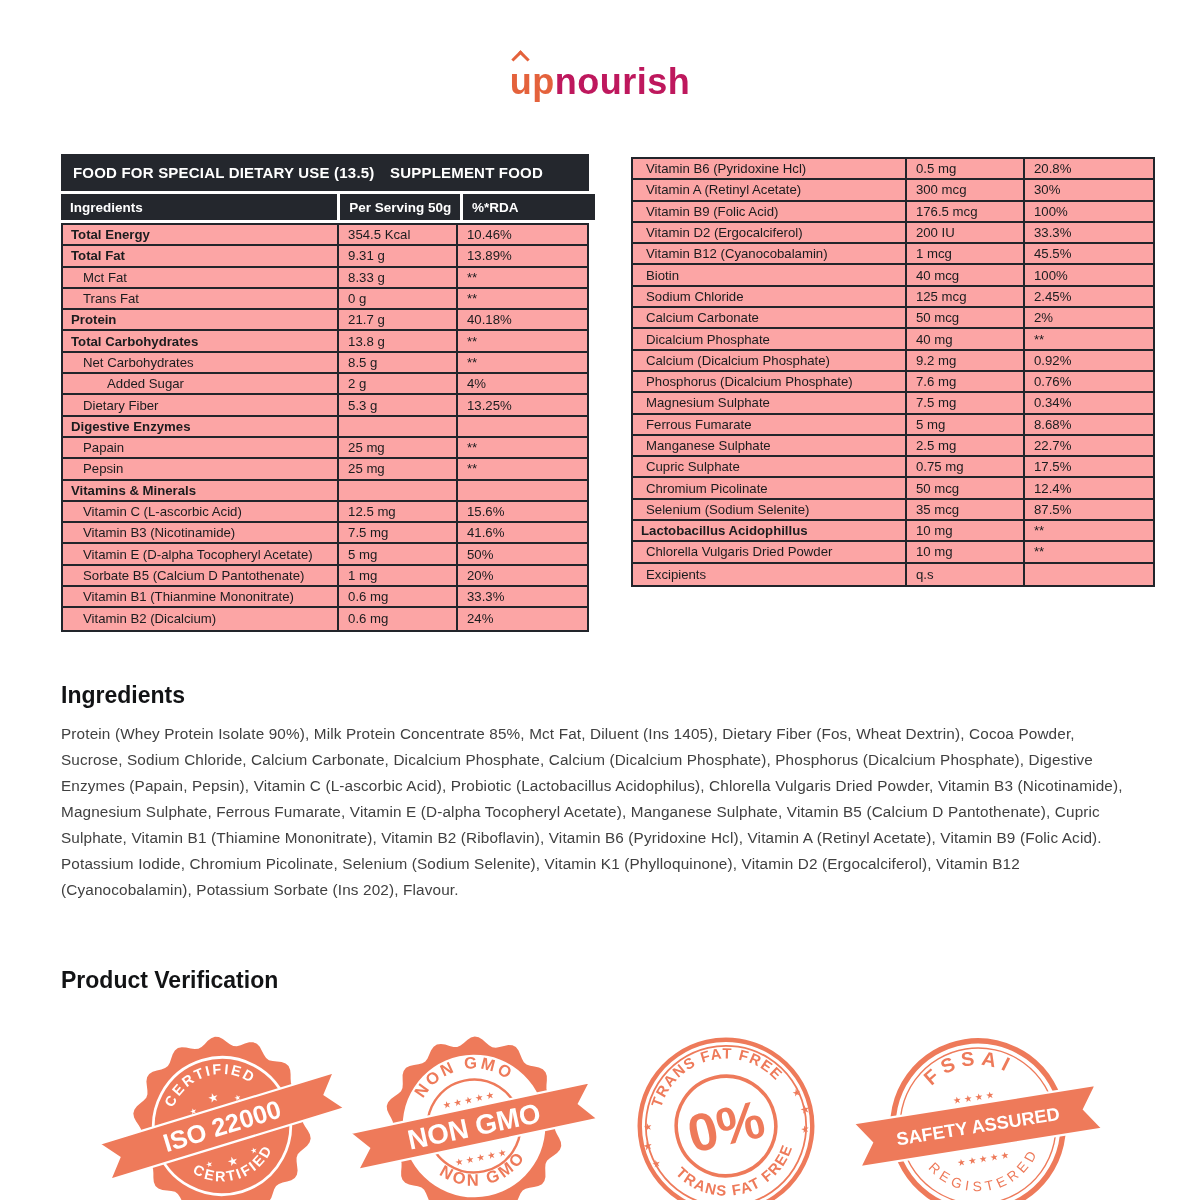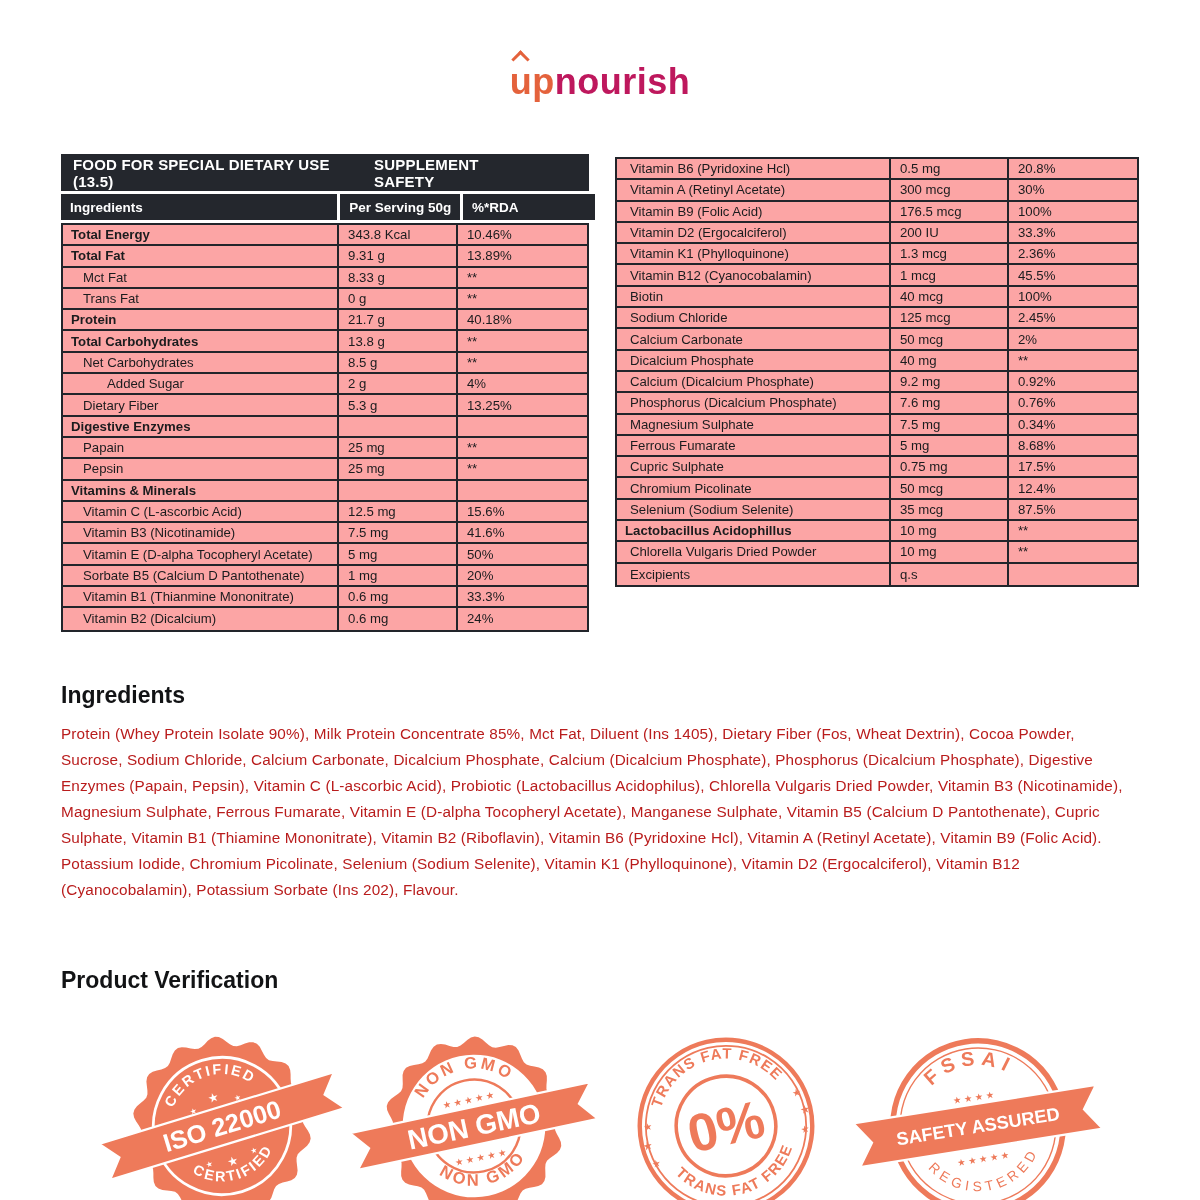--- a/index.html
+++ b/index.html
@@ -8,21 +8,21 @@
 
   
   .logo{display:flex;justify-content:center;align-items:flex-end;padding-top:48px;height:52px;}
   .logo .word{font-size:36px;font-weight:bold;letter-spacing:.5px;line-height:1;}
   .logo-up{position:relative;color:#e4623c;}
   .logo-up .caret{position:absolute;top:-11px;left:4px;width:10px;height:10px;
     border-top:3.5px solid #e4623c;border-left:3.5px solid #e4623c;transform:rotate(45deg);}
   .logo-rest{color:#be185d;}
 
   
-  .tables{display:flex;gap:26px;margin:54px 35px 0 61px;align-items:flex-start;}
+  .tables{display:flex;gap:42px;margin:54px 35px 0 61px;align-items:flex-start;}
   .facts-table{flex:1;}
   .facts-table.left{max-width:528px;}
   .facts-table.right{max-width:524px;}
   .t-title{background:#24272d;border:2px solid #24272d;height:33px;display:flex;align-items:center;
     color:#fff;font-weight:bold;font-size:15px;padding:0 0 0 10px;letter-spacing:.2px;}
   .t-title .tr{margin-left:auto;padding-right:44px;}
   .t-head{display:grid;grid-template-columns:52.3% 22.7% 25%;column-gap:3px;margin-top:3px;height:26px;}
   .t-head>span{background:#24272d;color:#fff;font-weight:bold;font-size:13.5px;display:flex;
     align-items:center;padding-left:9px;}
   .t-body{border:2px solid #22252b;margin-top:3px;background:#fca5a5;}
@@ -35,21 +35,21 @@
   .t-row.ind1 .c-name{padding-left:20px;}
   .t-row.ind2 .c-name{padding-left:44px;}
   .t-row.bold .c-name{font-weight:bold;border-radius:6px;}
   .t-row.italic .c-name{}
   .right .t-row.ind1 .c-name{padding-left:13px;}
   .right .t-row.ind0 .c-name{padding-left:8px;}
 
   
   .ingredients{margin:50px 61px 0 61px;}
   .sec-heading{font-size:23px;font-weight:bold;color:#121315;margin:0 0 12px 0;}
-  .ingredients p{margin:0;font-size:15.3px;line-height:26px;letter-spacing:.15px;color:#b91c1c;}
+  .ingredients p{margin:0;font-size:15.3px;line-height:26px;letter-spacing:.15px;color:#404040;}
 
   
   .verification{margin:64px 61px 0 61px;}
   .stamps{display:flex;justify-content:center;gap:64px;margin-top:38px;}
   .stamp{width:188px;height:188px;overflow:visible;}
   .stamp text{font-family:"Liberation Sans",sans-serif;}
   .arc{font-weight:bold;}
 </style>
 </head>
 <body>
@@ -58,31 +58,31 @@
 
   <div class="logo">
     <span class="word logo-up"><span class="caret"></span><span>up</span></span>
     <span class="word logo-rest">nourish</span>
   </div>
 
   <div class="tables">
     <section class="facts-table left">
       <div class="t-title">
         <span>FOOD FOR SPECIAL DIETARY USE (13.5)</span>
-        <span class="tr">SUPPLEMENT SAFETY</span>
+        <span class="tr">SUPPLEMENT FOOD</span>
       </div>
       <div class="t-head">
         <span>Ingredients</span>
         <span>Per Serving 50g</span>
         <span>%*RDA</span>
       </div>
       <div class="t-body" id="left-body">
           <div class="t-row ind0 bold">
     <span class="c-name">Total Energy</span>
-    <span class="c-amt">343.8 Kcal</span>
+    <span class="c-amt">354.5 Kcal</span>
     <span class="c-rda">10.46%</span>
   </div>
           <div class="t-row ind0 bold">
     <span class="c-name">Total Fat</span>
     <span class="c-amt">9.31 g</span>
     <span class="c-rda">13.89%</span>
   </div>
           <div class="t-row ind1">
     <span class="c-name">Mct Fat</span>
     <span class="c-amt">8.33 g</span>
@@ -187,25 +187,20 @@
     <span class="c-name">Vitamin B9 (Folic Acid)</span>
     <span class="c-amt">176.5 mcg</span>
     <span class="c-rda">100%</span>
   </div>
           <div class="t-row ind1">
     <span class="c-name">Vitamin D2 (Ergocalciferol)</span>
     <span class="c-amt">200 IU</span>
     <span class="c-rda">33.3%</span>
   </div>
           <div class="t-row ind1">
-    <span class="c-name">Vitamin K1 (Phylloquinone)</span>
-    <span class="c-amt">1.3 mcg</span>
-    <span class="c-rda">2.36%</span>
-  </div>
-          <div class="t-row ind1">
     <span class="c-name">Vitamin B12 (Cyanocobalamin)</span>
     <span class="c-amt">1 mcg</span>
     <span class="c-rda">45.5%</span>
   </div>
           <div class="t-row ind1">
     <span class="c-name">Biotin</span>
     <span class="c-amt">40 mcg</span>
     <span class="c-rda">100%</span>
   </div>
           <div class="t-row ind1">
@@ -235,20 +230,25 @@
   </div>
           <div class="t-row ind1">
     <span class="c-name">Magnesium Sulphate</span>
     <span class="c-amt">7.5 mg</span>
     <span class="c-rda">0.34%</span>
   </div>
           <div class="t-row ind1">
     <span class="c-name">Ferrous Fumarate</span>
     <span class="c-amt">5 mg</span>
     <span class="c-rda">8.68%</span>
+  </div>
+          <div class="t-row ind1">
+    <span class="c-name">Manganese Sulphate</span>
+    <span class="c-amt">2.5 mg</span>
+    <span class="c-rda">22.7%</span>
   </div>
           <div class="t-row ind1">
     <span class="c-name">Cupric Sulphate</span>
     <span class="c-amt">0.75 mg</span>
     <span class="c-rda">17.5%</span>
   </div>
           <div class="t-row ind1">
     <span class="c-name">Chromium Picolinate</span>
     <span class="c-amt">50 mcg</span>
     <span class="c-rda">12.4%</span>

